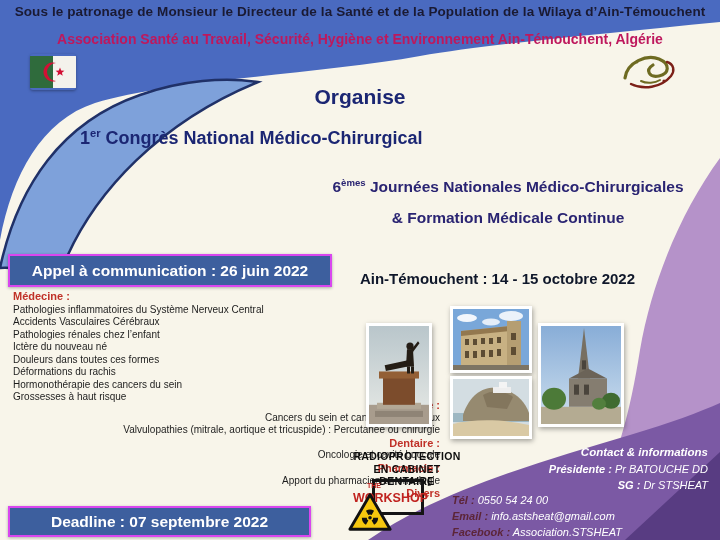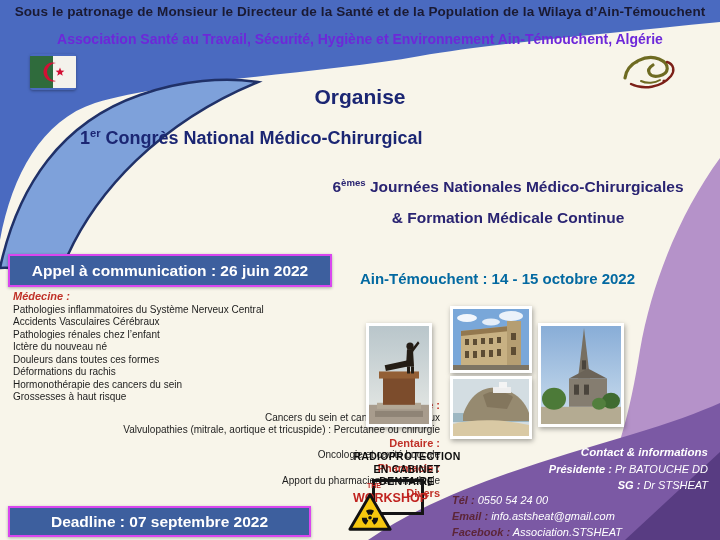--- a/index.html
+++ b/index.html
@@ -7,21 +7,21 @@
     position:relative;width:720px;height:540px;overflow:hidden;
     background:#f8f5ea;font-family:"Liberation Sans",sans-serif;
   }
   .abs{position:absolute;}
   svg{display:block;}
 
   
   .patronage{left:0;top:4px;width:720px;text-align:center;
     font-size:13.5px;font-weight:bold;color:#1a1a33;letter-spacing:.1px;}
   .association{left:0;top:31px;width:720px;text-align:center;
-    font-size:14px;font-weight:bold;color:#6d28d9;}
+    font-size:14px;font-weight:bold;color:#be185d;}
 
   .flag{left:30px;top:54px;width:46px;height:36px;border-radius:3px;
     box-shadow:0 1px 3px rgba(0,0,0,.35);overflow:hidden;}
   .calli{left:616px;top:50px;width:66px;height:44px;}
 
   
   .organise{left:0;top:85px;width:720px;text-align:center;
     font-size:21px;font-weight:bold;color:#1b2673;}
   .congress{left:80px;top:127px;font-size:18px;font-weight:bold;color:#1b2673;}
   .journees{left:308px;top:177px;width:400px;text-align:center;
@@ -31,27 +31,27 @@
   sup{font-size:.62em;}
 
   
   .bluebox{background:#3d5f9e;border:2px solid #d946ef;color:#fff;
     font-weight:bold;text-align:center;box-sizing:border-box;
     box-shadow:0 1px 3px rgba(0,0,0,.3);}
   .callbox{left:8px;top:254px;width:324px;height:33px;font-size:15.5px;line-height:29px;}
   .deadlinebox{left:8px;top:506px;width:303px;height:31px;font-size:15.5px;line-height:27px;}
 
   .dateline{left:350px;top:270px;width:295px;text-align:center;
-    font-size:15px;font-weight:bold;color:#0369a1;}
+    font-size:15px;font-weight:bold;color:#0f172a;}
 
   
   .redlbl{font-size:11px;font-weight:bold;color:#c03128;}
   .topic{font-size:10px;color:#1d1d1d;}
   .medlist{left:13px;top:290px;width:310px;line-height:12.5px;text-align:left;}
-  .medlist .redlbl{line-height:13.5px;font-style:italic;}
+  .medlist .redlbl{line-height:13.5px;}
   .rightlist{left:100px;top:399px;width:340px;line-height:12.6px;text-align:right;}
 
   
   .photo{background:#fff;border:3px solid #fff;box-sizing:border-box;
     box-shadow:1px 2px 5px rgba(0,0,0,.35);}
   .p1{left:366px;top:323px;width:66px;height:104px;}
   .p2{left:450px;top:306px;width:82px;height:67px;}
   .p3{left:450px;top:376px;width:82px;height:63px;}
   .p4{left:538px;top:323px;width:86px;height:104px;}
   .photo svg{width:100%;height:100%;}

